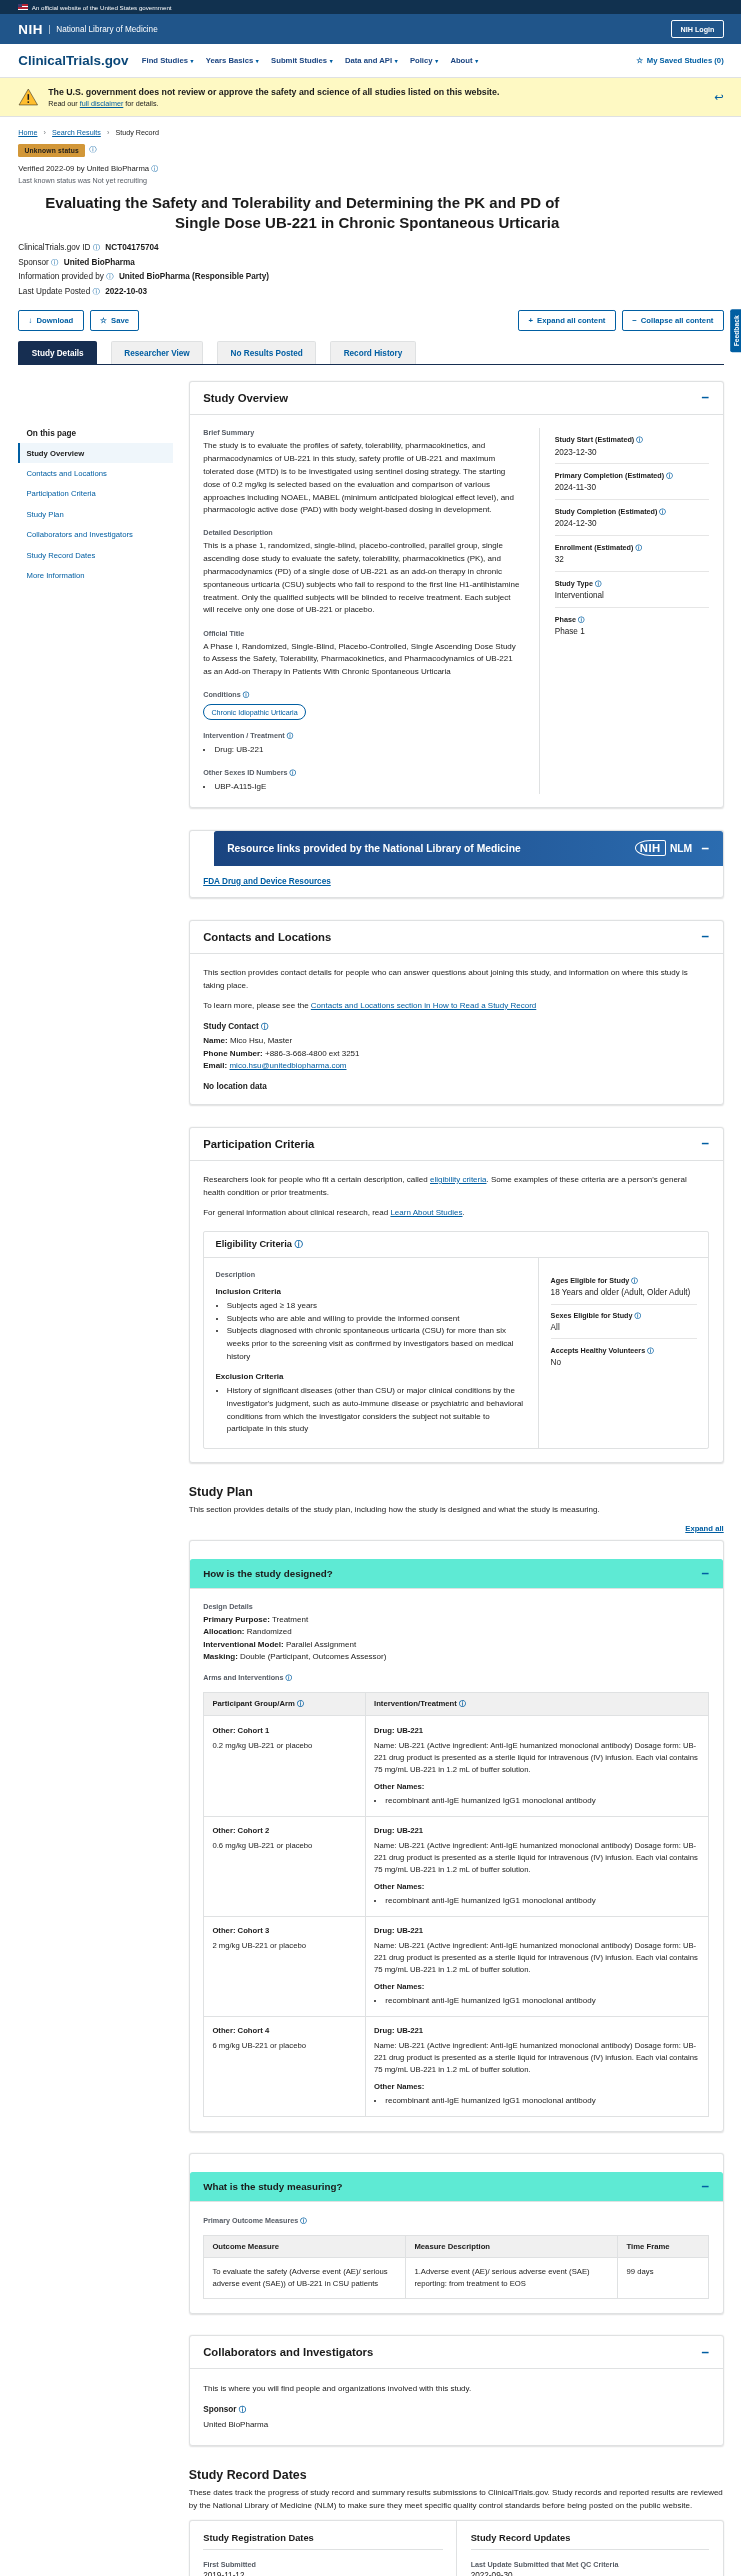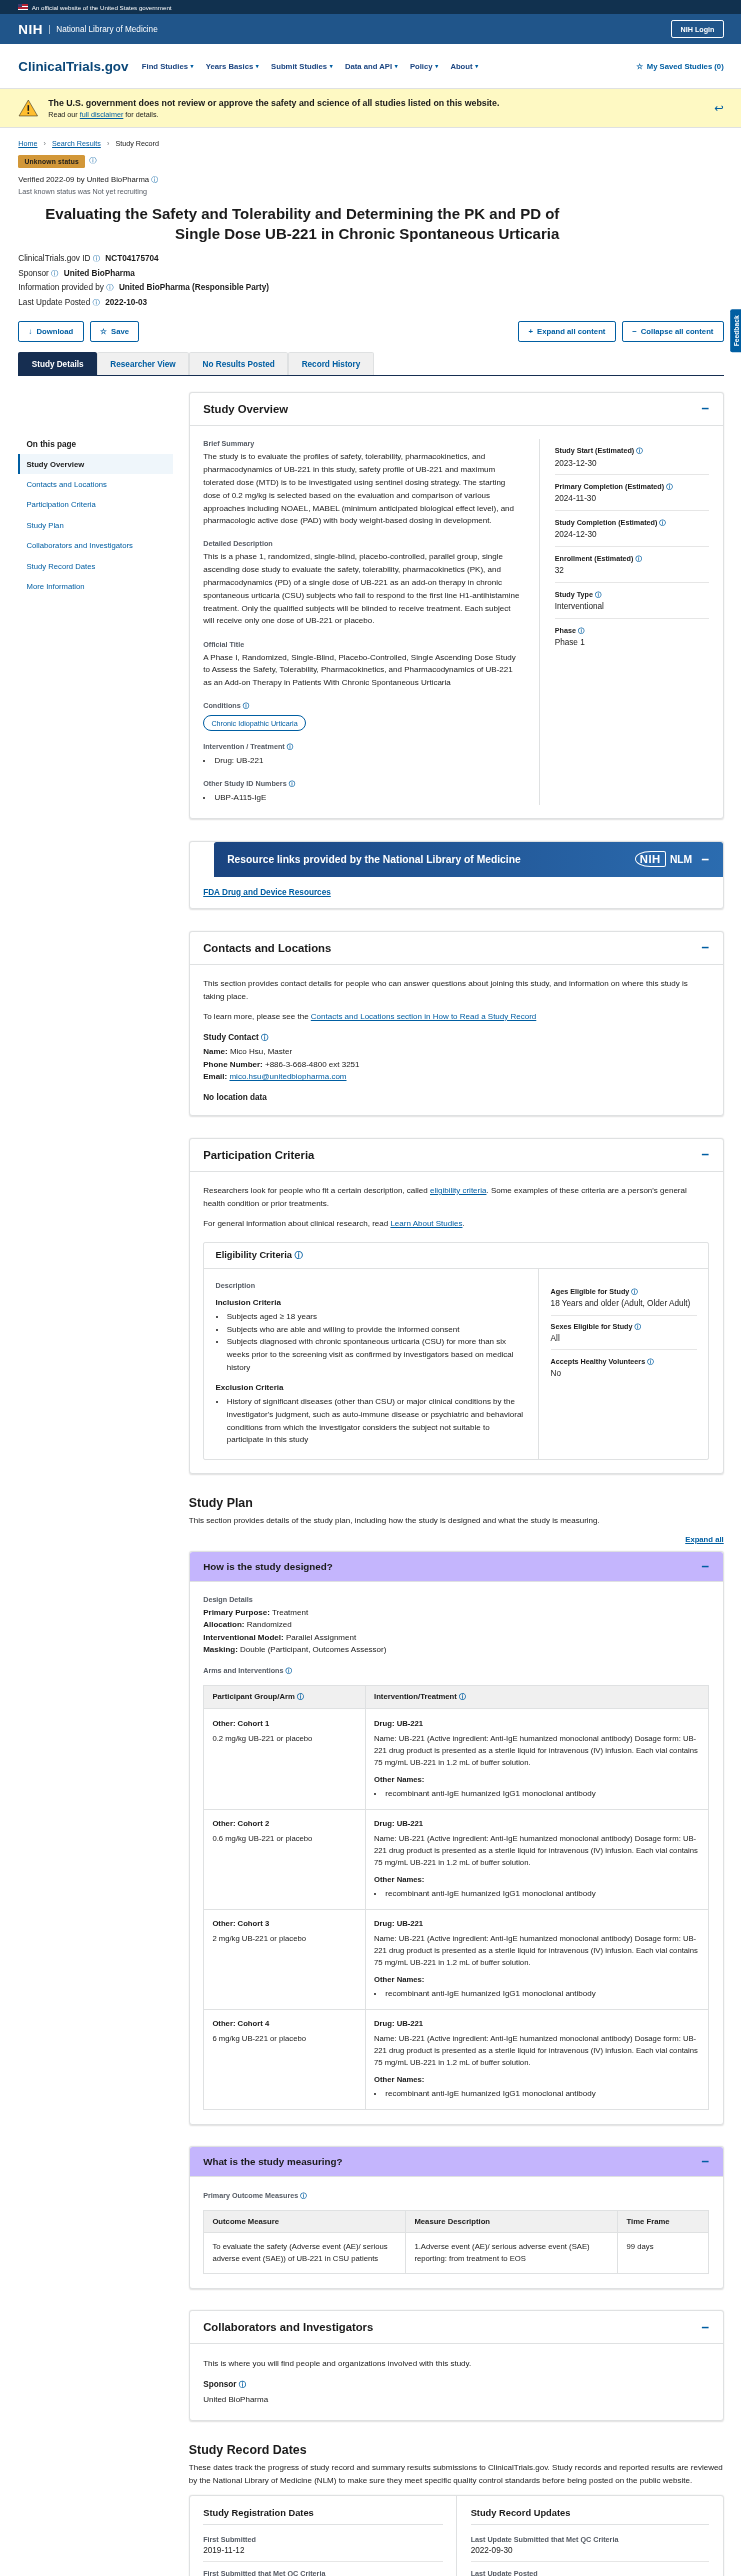--- a/index.html
+++ b/index.html
@@ -18,21 +18,21 @@
 
   
   .nlm-bar { background:#20558a; color:#fff; }
   .nlm-bar-inner { display:flex; align-items:center; height:30px; }
   .nih-box { font-weight:bold; font-size:13.4px; letter-spacing:0.5px; margin-right:6.2px; }
   .nlm-logo-text { font-size:8.2px; border-left:1px solid rgba(255,255,255,.6); padding-left:6.2px; }
   .nih-login { margin-left:auto; background:transparent; border:1px solid #fff; color:#fff; font-weight:bold; font-size:7.2px; padding:3.6px 8.2px; border-radius:2.1px; }
 
   
   .site-nav { background:#fff; border-bottom:0.5px solid #dfe1e2; box-shadow:0 0.5px 1px rgba(0,0,0,.08); }
-  .site-nav-inner { display:flex; align-items:center; height:44px; gap:13.4px; }
+  .site-nav-inner { display:flex; align-items:center; height:33px; gap:13.4px; }
   .brand { font-size:13.4px; font-weight:bold; color:#0b4778; white-space:nowrap; }
   .main-nav { display:flex; gap:12.4px; }
   .nav-item { background:none; border:none; font-size:7.7px; color:#1a4480; font-weight:bold; display:inline-flex; align-items:center; gap:2.6px; }
   .caret { color:#005ea2; font-size:5.7px; }
   .saved { margin-left:auto; text-decoration:none; font-weight:bold; font-size:7.7px; display:inline-flex; gap:3.6px; align-items:center; }
 
   
   .alert-band { background:#fef9c3; border-bottom:0.5px solid #dfe1e2; }
   .alert-inner { display:flex; align-items:center; gap:9.3px; padding:8.2px 10.3px; }
   .alert-title { font-weight:bold; font-size:8.8px; }
@@ -52,21 +52,21 @@
   .meta-list { }
   .meta-row { margin:4.6px 0; font-size:8.2px; }
   .meta-row .m-label { color:#1b1b1b; }
   .meta-row .m-value { font-weight:bold; margin-left:3.1px; }
 
   .actions-row { display:flex; align-items:center; gap:6.2px; margin:13.4px 0 4.1px; }
   .btn-outline { border:1px solid #005ea2; background:#fff; color:#005ea2; font-weight:bold; font-size:7.7px; padding:4.6px 9.3px; border-radius:2.1px; display:inline-flex; align-items:center; gap:4.1px; }
   .actions-right { margin-left:auto; display:flex; gap:6.2px; }
 
   
-  .tabs { display:flex; gap:0; margin-top:10.3px; border-bottom:1.5px solid #162e51; }
+  .tabs { display:flex; gap:14px; margin-top:10.3px; border-bottom:1.5px solid #162e51; }
   .tab { padding:6.7px 12.4px; font-size:8.2px; font-weight:bold; color:#005ea2; background:#f0f0f0; border:0.5px solid #dfe1e2; border-bottom:none; border-radius:2.1px 2.1px 0 0; }
   .tab.active { background:#162e51; color:#fff; border-color:#162e51; }
 
   
   .layout { display:grid; grid-template-columns:155px 1fr; gap:15.5px; margin-top:15.5px; padding-bottom:31px; }
   .sidebar-title { font-weight:bold; font-size:8.2px; margin-bottom:5.2px; padding-left:8.2px;margin-top:48px; }
   .sidebar-item { padding:5.7px 6.2px; border-left:2.1px solid transparent; color:#005ea2; font-size:7.7px; cursor:pointer; }
   .side-list .sidebar-item:first-of-type { border-left-color:#005ea2; background:#eff6fb; color:#1b1b1b; font-weight:bold; }
 
   
@@ -112,21 +112,21 @@
   .crit-heading { font-weight:bold; margin:8.2px 0 4.1px; font-size:8px; }
   .fact { padding:6.2px 0; border-bottom:0.5px solid #e6e6e6; }
   .fact:last-child { border-bottom:none; }
   .fact .s-label { font-size:7.2px; font-weight:bold; }
   .fact .s-value { margin-top:2.6px; font-size:8.2px; }
 
   
   .section-heading { font-size:12.4px; font-weight:bold; margin-bottom:5.2px; }
   .expand-row { text-align:right; margin:3.1px 0 7.2px; }
   .expand-row a { font-weight:bold; font-size:7.7px; text-decoration:underline; }
-  .subcard-header { background:#c4b5fd; padding:7.7px 13.4px; display:flex; justify-content:space-between; align-items:center; border-bottom:0.5px solid #dfe1e2; border-radius:2.6px 2.6px 0 0; }
+  .subcard-header { background:#5eead4; padding:7.7px 13.4px; display:flex; justify-content:space-between; align-items:center; border-bottom:0.5px solid #dfe1e2; border-radius:2.6px 2.6px 0 0;margin-top:18px; }
   .subcard-title { font-size:9.8px; font-weight:bold; }
   .detail-line { margin:3.6px 0; font-size:8px; }
   .detail-line .d-label { font-weight:bold; }
   table.data-table { width:100%; border-collapse:collapse; margin-top:9.3px; font-size:7.7px; }
   table.data-table th { background:#f0f0f0; text-align:left; padding:6.2px 8.2px; border:0.5px solid #dfe1e2; font-size:7.7px; }
   table.data-table td { padding:8.2px; border:0.5px solid #dfe1e2; vertical-align:top; line-height:1.55; }
   .col-arm { width:32%; }
   .arm-title { font-weight:bold; }
   .arm-desc { margin-top:3.1px; }
   .drug-label { font-weight:bold; }
@@ -341,21 +341,21 @@
             </div>
             <a class="chip">Chronic Idiopathic Urticaria</a>
             <div class="field-label">
               <span>Intervention / Treatment</span>
               <span class="info-icon">ⓘ</span>
             </div>
             <ul class="bullet-list">
               <li>Drug: UB-221</li>
             </ul>
             <div class="field-label">
-              <span>Other Study ID Numbers</span>
+              <span>Other Sexes ID Numbers</span>
               <span class="info-icon">ⓘ</span>
             </div>
             <ul class="bullet-list">
               <li>UBP-A115-IgE</li>
             </ul>
           </div>
           <div class="ov-right">
 
               <div class="stat">
                 <div class="s-label">

